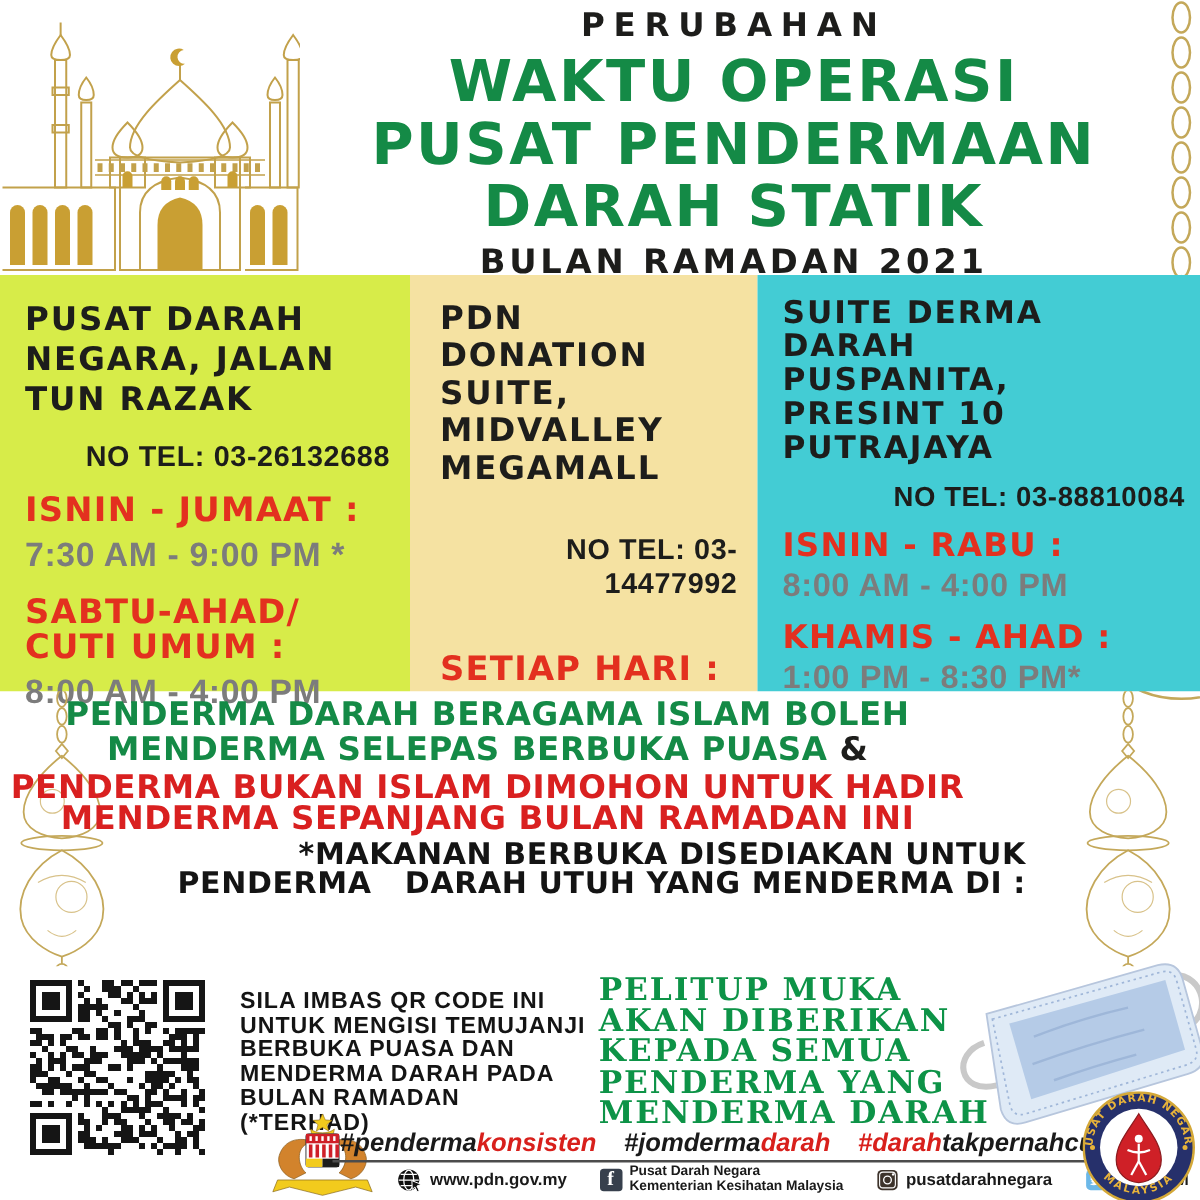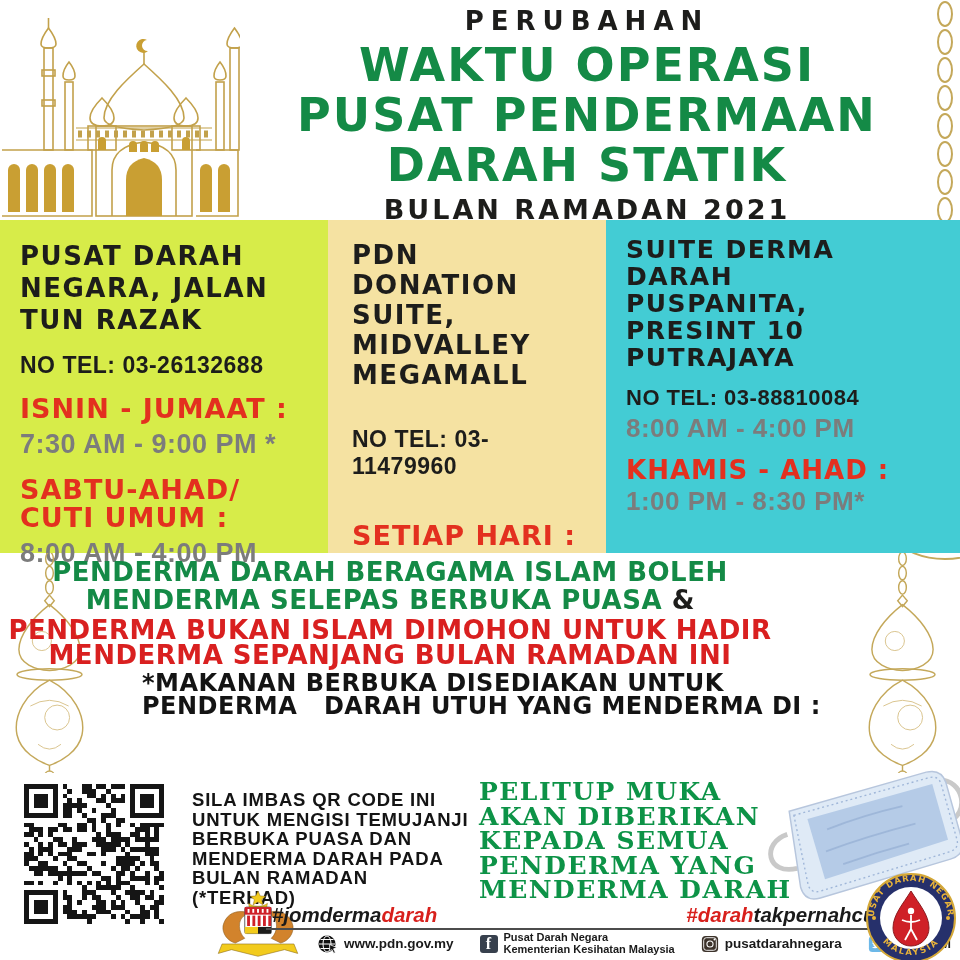--- a/index.html
+++ b/index.html
@@ -18,41 +18,41 @@
 
   
   .cols{position:absolute;left:0;top:220px;width:960px;height:333px;display:flex;}
   .col{box-sizing:border-box;height:333px;font-family:"DejaVu Sans",sans-serif;font-weight:bold;}
   .col1{width:328px;background:#d7ec49;padding:20px 16px 0 20px;}
   .col2{width:278px;background:#f5e2a2;padding:20px 16px 0 24px;}
   .col3{width:354px;background:#43ccd4;padding:16px 12px 0 20px;position:relative;}
   .loc-name{font-size:26px;line-height:32px;letter-spacing:1.5px;color:#1d1d1b;}
   .col2 .loc-name{line-height:30px;}
   .col3 .loc-name{font-size:25px;line-height:27px;}
-  .loc-tel{font-family:"Liberation Sans",sans-serif;font-size:23px;letter-spacing:0.5px;}
+  .loc-tel{font-family:"Liberation Sans",sans-serif;font-size:23px;letter-spacing:0.5px;text-align:right;}
   .col1 .loc-tel{margin-top:16px;}
   .col2 .loc-tel{margin-top:36px;}
   .col3 .loc-tel{margin-top:14px;font-size:22px;}
   .sch-days{color:#e3301f;font-size:27px;line-height:28px;letter-spacing:1px;}
   .sch-hours{color:#7c7c7c;font-family:"Liberation Sans",sans-serif;font-size:27px;letter-spacing:0.5px;}
   .col1 .sch-days{margin-top:16px;}
   .col1 .sch-hours{margin-top:6px;}
   .col2 .sch-days{margin-top:42px;}
   .col2 .sch-hours{margin-top:6px;}
   .col3 .sch-days{margin-top:12px;font-size:26px;}
   .col3 .sch-hours{margin-top:2px;font-size:26px;}
 
   
   .notice{position:absolute;left:0;top:560px;width:780px;text-align:center;
           font-family:"DejaVu Sans",sans-serif;font-weight:bold;}
   .notice-green{display:inline;color:#148a46;font-size:26px;line-height:25px;letter-spacing:0.5px;}
   .notice-amp{display:inline;color:#1d1d1b;font-size:26px;}
   .notice-red{color:#d92020;font-size:26px;line-height:25px;letter-spacing:0.5px;margin-top:3px;}
   .food-note{position:absolute;left:142px;top:672px;font-family:"DejaVu Sans",sans-serif;
-             font-weight:bold;font-size:24px;line-height:23px;color:#141414;letter-spacing:0.5px;}
+             font-weight:bold;font-size:24px;line-height:23px;color:#141414;letter-spacing:0.5px;text-align:right;}
   .bullets{position:absolute;left:148px;top:720px;font-family:"DejaVu Sans",sans-serif;
            font-weight:bold;font-size:24px;color:#6620d4;}
   .bullets div{margin-bottom:9px;letter-spacing:0.5px;}
 
   
   .qr-box{position:absolute;left:24px;top:784px;width:140px;height:140px;background:#fff;}
   .qr-box svg{width:100%;height:100%;shape-rendering:crispEdges;fill:#151515;}
   .qr-caption{position:absolute;left:192px;top:790px;width:290px;
               font-weight:bold;font-size:18.5px;line-height:19.5px;letter-spacing:0.8px;color:#141414;}
   .mask-note{position:absolute;left:479px;top:780px;font-family:"DejaVu Serif",serif;
@@ -161,30 +161,31 @@
       <div class="sch-hours">7:30 AM - 9:00 PM *</div>
       <div class="sch-days pre">SABTU-AHAD/
 CUTI UMUM :</div>
       <div class="sch-hours">8:00 AM - 4:00 PM</div>
     </div>
     <div class="col col2">
       <div class="loc-name pre">PDN
 DONATION SUITE,
 MIDVALLEY
 MEGAMALL</div>
-      <div class="loc-tel">NO TEL: 03-11479960</div>
+      <div class="loc-tel">NO TEL: 03-14477992</div>
       <div class="sch-days pre">SETIAP HARI :</div>
     </div>
     <div class="col col3">
       <div class="loc-name pre">SUITE DERMA
 DARAH
 PUSPANITA,
 PRESINT 10
 PUTRAJAYA</div>
       <div class="loc-tel">NO TEL: 03-88810084</div>
+      <div class="sch-days pre">ISNIN - RABU :</div>
       <div class="sch-hours">8:00 AM - 4:00 PM</div>
       <div class="sch-days pre">KHAMIS - AHAD :</div>
       <div class="sch-hours">1:00 PM - 8:30 PM*</div>
     </div>
   </div>
 
   <svg class="abs" style="left:-8px;top:553px;width:115px;height:220px;" viewBox="0 0 120 230" fill="none" stroke="#c4a85a" stroke-width="1.5">
     <ellipse cx="60" cy="6" rx="4" ry="7"></ellipse>
       <ellipse cx="60" cy="21" rx="4" ry="7"></ellipse>
     <ellipse cx="60" cy="36" rx="4" ry="7"></ellipse>
@@ -686,20 +687,23 @@
         <rect x="55.3" y="26" width="3" height="11"></rect>
         <rect x="60.9" y="26" width="3" height="11"></rect>
       </g>
     <rect x="36" y="38" width="14" height="7" fill="#f2cb1d"></rect>
     <rect x="50" y="38" width="14" height="7" fill="#1d1d1b"></rect>
     <path d="M12,56 L88,56 L92,66 L78,62 L50,69 L22,62 L8,66 Z" fill="#f2cb1d" stroke="#8a6a1c" stroke-width="0.6"></path>
   </svg>
 
   <div class="hashtags">
     <div>
+      <span class="ht-black">#penderma</span><span class="ht-red">konsisten</span>
+    </div>
+    <div>
       <span class="ht-black">#jomderma</span><span class="ht-red">darah</span>
     </div>
     <div>
       <span class="ht-red">#darah</span><span class="ht-black">takpernahcuti</span>
     </div>
   </div>
   <div class="footer-rule"></div>
 
   <div class="social-row">
     <div class="social-item">

